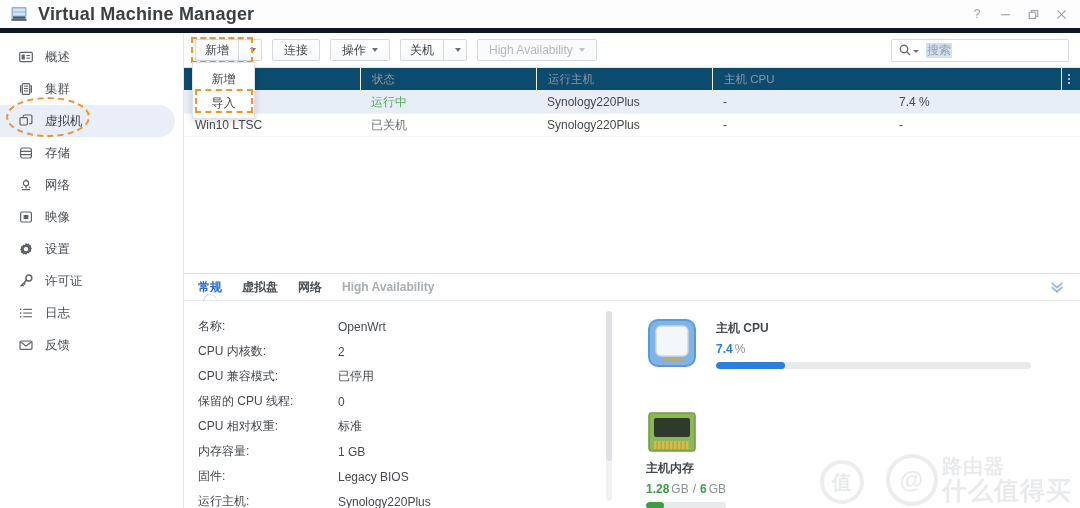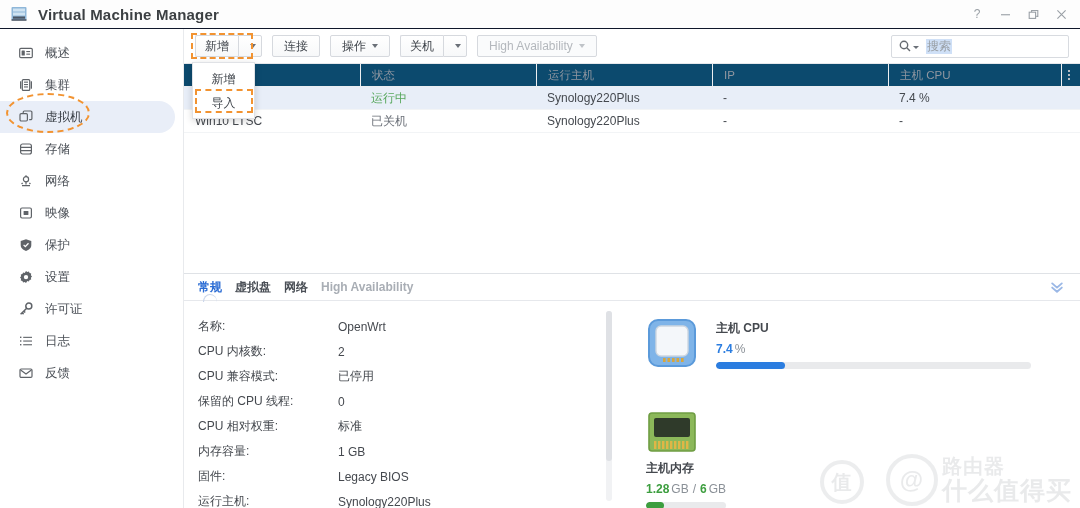--- a/index.html
+++ b/index.html
@@ -23,21 +23,21 @@
     height: 28px;
     min-height: 28px;
     background: #fdfdfd;
     display: flex;
     align-items: center;
     padding: 0 6px 0 10px;
     position: relative;
   }
   .titlebar .app-icon { width: 18px; height: 18px; flex: 0 0 18px; margin-right: 10px; }
   .titlebar .title {
-    font-size: 15px;
+    font-size: 18px;
     font-weight: bold;
     color: #3c4043;
     letter-spacing: .2px;
   }
   .win-controls {
     margin-left: auto;
     display: flex;
     align-items: center;
     gap: 2px;
   }
@@ -48,21 +48,21 @@
     font-size: 12px;
     cursor: default;
   }
   .win-btn svg { display: block; }
 
   
   .body {
     flex: 1;
     display: flex;
     min-height: 0;
-    border-top: 1px solid #0f172a;
+    border-top: 5px solid #0f172a;
   }
 
   
   .sidebar {
     width: 184px;
     min-width: 184px;
     background: #ffffff;
     border-right: 1px solid #e8eaed;
     padding-top: 8px;
     position: relative;
@@ -267,21 +267,21 @@
     flex-direction: column;
     position: relative;
   }
   .detail-tabs {
     height: 27px;
     min-height: 27px;
     display: flex;
     align-items: center;
     padding-left: 14px;
     border-bottom: 1px solid #e6e8ec;
-    gap: 13px;
+    gap: 20px;
     position: relative;
   }
   .dtab {
     font-size: 12px;
     color: #4a4f56;
     font-weight: bold;
     cursor: default;
     position: relative;
     height: 27px;
     display: flex;
@@ -516,29 +516,20 @@
       <div class="nav-item">
         <span class="nav-icon">
           <svg width="14" height="14" viewBox="0 0 14 14">
             <rect x="1.6" y="2" width="10.8" height="10" rx="1.4" fill="none" stroke="#5f6368" stroke-width="1.2"></rect>
             <rect x="4.6" y="5" width="4.8" height="4" rx=".6" fill="#5f6368"></rect>
           </svg>
         </span>
         <span class="nav-label">映像</span>
       </div>
 
-      <div class="nav-item">
-        <span class="nav-icon">
-          <svg width="14" height="14" viewBox="0 0 14 14">
-            <path d="M7 1.2 L12.3 3.1 V7 c0 3.3 -2.5 5 -5.3 5.9 C4.2 12 1.7 10.3 1.7 7 V3.1 Z" fill="#5f6368"></path>
-            <path d="M4.6 6.9 L6.3 8.6 L9.5 5.2" stroke="#fff" stroke-width="1.3" fill="none"></path>
-          </svg>
-        </span>
-        <span class="nav-label">保护</span>
-      </div>
 
       <div class="nav-item">
         <span class="nav-icon">
           <svg width="14" height="14" viewBox="0 0 14 14">
             <path d="M7 0.9 l1.3 1.1 1.6 -.5 .7 1.6 1.6 .5 -.3 1.7 1.1 1.2 -1.1 1.2 .3 1.7 -1.6 .5 -.7 1.6 -1.6 -.5 L7 13.1 5.7 12 4.1 12.5 3.4 10.9 1.8 10.4 2.1 8.7 1 7.5 2.1 6.3 1.8 4.6 3.4 4.1 4.1 2.5 5.7 3 Z" fill="#5f6368"></path>
             <circle cx="7" cy="7.1" r="2.2" fill="#fff"></circle>
           </svg>
         </span>
         <span class="nav-label">设置</span>
       </div>
@@ -624,21 +615,20 @@
         </div>
 
         <div class="annot-rect" style="left:7px; top:4px; width:62px; height:26px;"></div>
       </div>
 
       <div class="table">
         <div class="thead">
           <div class="th" style="width:176px;">名称</div>
           <div class="th" style="width:176px;">状态</div>
           <div class="th" style="width:176px;">运行主机</div>
-          <div class="th" style="width:176px;">IP</div>
           <div class="th" style="flex:1;">主机 CPU</div>
           <div class="kebab">
               <i></i>
               <i></i>
               <i></i>
             </div>
         </div>
 
         <div class="trow sel">
           <div class="td" style="width:176px;">OpenWrt</div>

